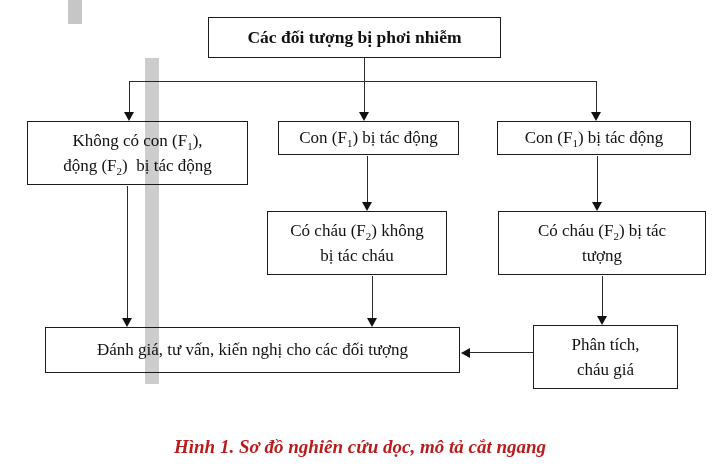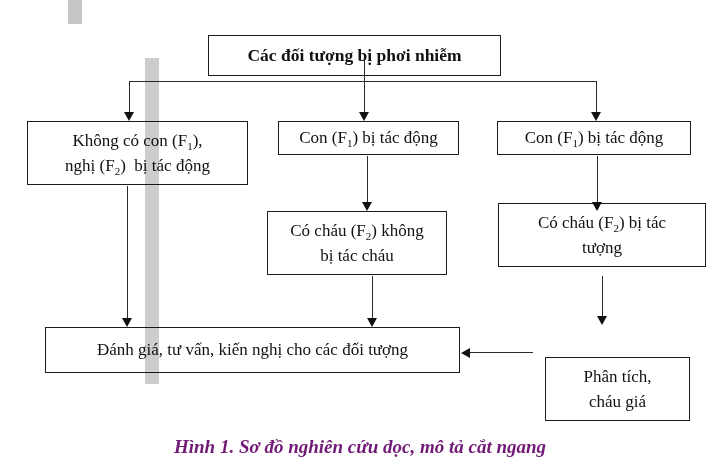--- a/index.html
+++ b/index.html
@@ -29,28 +29,28 @@
     align-items: center;
     text-align: center;
     font-size: 17px;
     color: #111111;
     line-height: 1.5;
   }
   .fc-box .box-line { white-space: pre-wrap; }
   .fc-box sub { font-size: 11px; line-height: 0; }
   .fc-bold { font-weight: bold; font-size: 17.5px; }
 
-  #b-exposed-subjects          { left: 208px; top: 17px;  width: 293px; height: 41px; margin-top: 18px; }
+  #b-exposed-subjects          { left: 208px; top: 17px;  width: 293px; height: 41px; }
   #b-no-affected-children      { left: 27px;  top: 121px; width: 221px; height: 64px; }
   #b-affected-children-mid     { left: 278px; top: 121px; width: 181px; height: 34px; }
   #b-affected-children-right   { left: 497px; top: 121px; width: 194px; height: 34px; }
   #b-grandchildren-not-affected{ left: 267px; top: 211px; width: 180px; height: 64px; }
-  #b-grandchildren-affected    { left: 498px; top: 203px; width: 208px; height: 64px; }
+  #b-grandchildren-affected    { left: 498px; top: 211px; width: 208px; height: 64px; }
   #b-evaluation-advice         { left: 45px;  top: 327px; width: 415px; height: 46px; }
-  #b-analysis-evaluation       { left: 545px; top: 325px; width: 145px; height: 64px; margin-top: 32px; }
+  #b-analysis-evaluation       { left: 533px; top: 325px; width: 145px; height: 64px; }
 
   
   .vline, .hline { position: absolute; background: #2b2b2b; }
   .vline { width: 1.4px; }
   .hline { height: 1.4px; }
   .head-down {
     position: absolute; width: 0; height: 0;
     border-left: 5px solid transparent;
     border-right: 5px solid transparent;
     border-top: 9px solid #111111;
@@ -94,34 +94,34 @@
 
   
   .caption {
     position: absolute;
     left: 0; right: 0;
     top: 436px;
     text-align: center;
     font-style: italic;
     font-weight: bold;
     font-size: 19px;
-    color: #701a75;
+    color: #b91c1c;
   }
 </style>
 </head>
 <body>
 
 <div class="canvas">
 
   <div class="fc-box fc-bold" id="b-exposed-subjects">
       <div class="box-line"><span>Các đối tượng bị phơi nhiễm</span></div>
     </div>
   <div class="fc-box" id="b-no-affected-children">
       <div class="box-line"><span>Không có con (F</span><sub>1</sub><span>),</span></div>
-      <div class="box-line"><span>nghị (F</span><sub>2</sub><span>)  bị tác động</span></div>
+      <div class="box-line"><span>động (F</span><sub>2</sub><span>)  bị tác động</span></div>
     </div>
   <div class="fc-box" id="b-affected-children-mid">
       <div class="box-line"><span>Con (F</span><sub>1</sub><span>) bị tác động</span></div>
     </div>
   <div class="fc-box" id="b-affected-children-right">
       <div class="box-line"><span>Con (F</span><sub>1</sub><span>) bị tác động</span></div>
     </div>
   <div class="fc-box" id="b-grandchildren-not-affected">
       <div class="box-line"><span>Có cháu (F</span><sub>2</sub><span>) không</span></div>
       <div class="box-line"><span>bị tác cháu</span></div>

